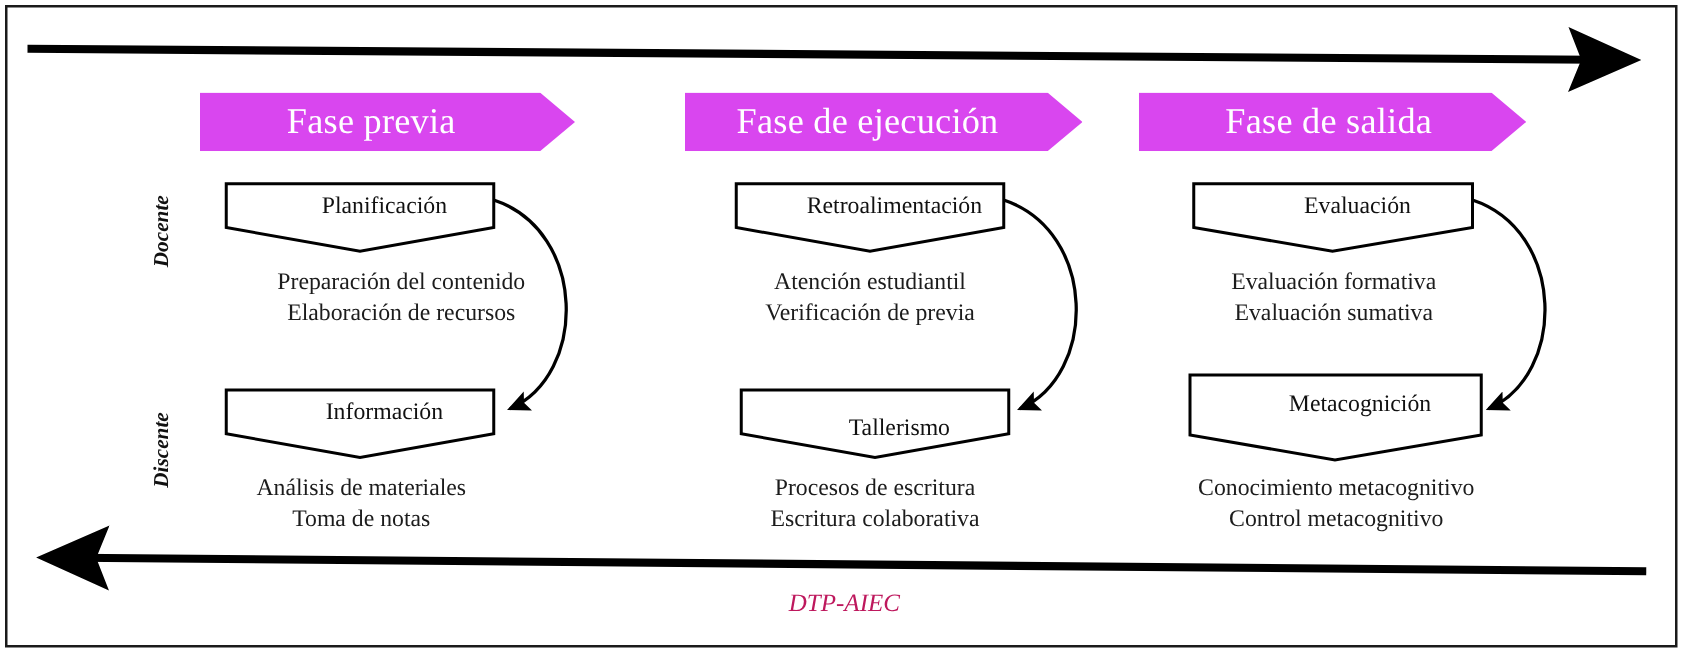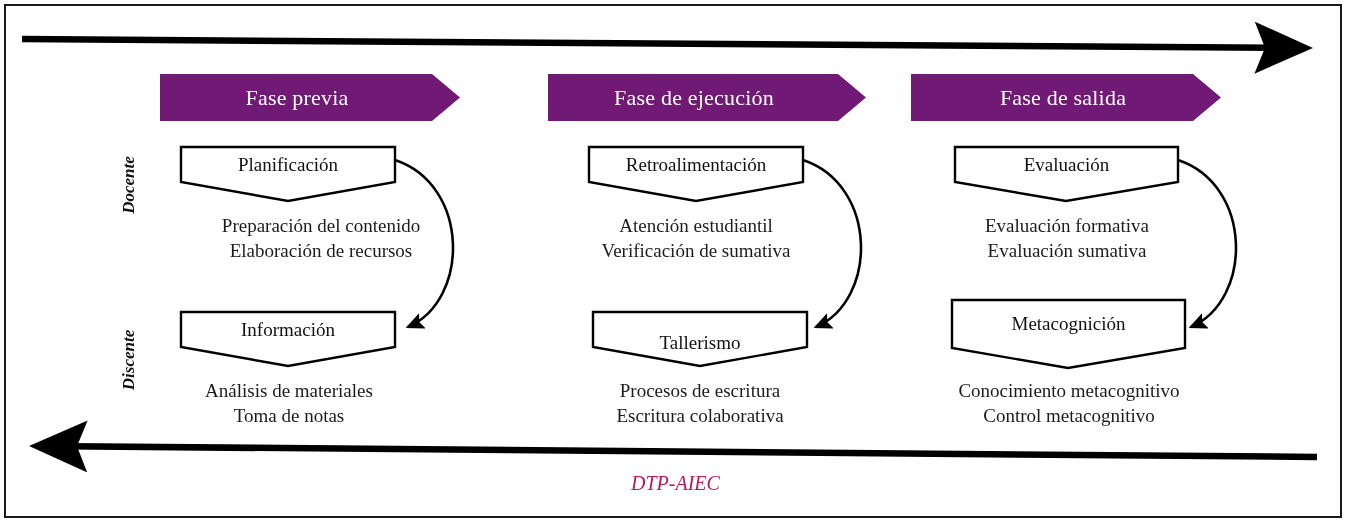--- a/index.html
+++ b/index.html
@@ -43,38 +43,39 @@
     white-space: nowrap;
     transform-origin: 50% 50%;
     transform: rotate(-90deg);
     text-align: center;
   }
 
   
   .phase-banner {
     position: absolute;
     height: 47px;
-    background: #701a75;
+    background: #d946ef;
     color: #ffffff;
     display: flex;
     align-items: center;
     justify-content: center;
-    font-size: 22px;
+    font-size: 29px;
     letter-spacing: 0.2px;
     -webkit-clip-path: polygon(0 0, calc(100% - 28px) 0, 100% 50%, calc(100% - 28px) 100%, 0 100%);
     clip-path: polygon(0 0, calc(100% - 28px) 0, 100% 50%, calc(100% - 28px) 100%, 0 100%);
     padding-right: 26px;
     box-sizing: border-box;
   }
   .phase-banner span { display: block; }
 
   
   .node-box {
     position: absolute;
     height: 53px;
+    padding-left: 39px;
   }
   .node-box .node-label {
     position: absolute;
     left: 0;
     top: 0;
     width: 100%;
     height: 36px;
     display: flex;
     align-items: center;
     justify-content: center;
@@ -193,21 +194,21 @@
   <div class="phase-banner" style="left:548px; top:74px; width:318px;">
     <span>Fase de ejecución</span>
   </div>
 
   <div class="node-box" style="left:589px; top:147px; width:214px;">
     <div class="node-label">Retroalimentación</div>
   </div>
 
   <div class="desc-block" style="left:595px; top:213px; width:202px;">
     <div>Atención estudiantil</div>
-    <div>Verificación de sumativa</div>
+    <div>Verificación de previa</div>
   </div>
 
   <div class="node-box" style="left:593px; top:312px; width:214px;margin-top:13px;">
     <div class="node-label">Tallerismo</div>
   </div>
 
   <div class="desc-block" style="left:599px; top:378px; width:202px;">
     <div>Procesos de escritura</div>
     <div>Escritura colaborativa</div>
   </div>

